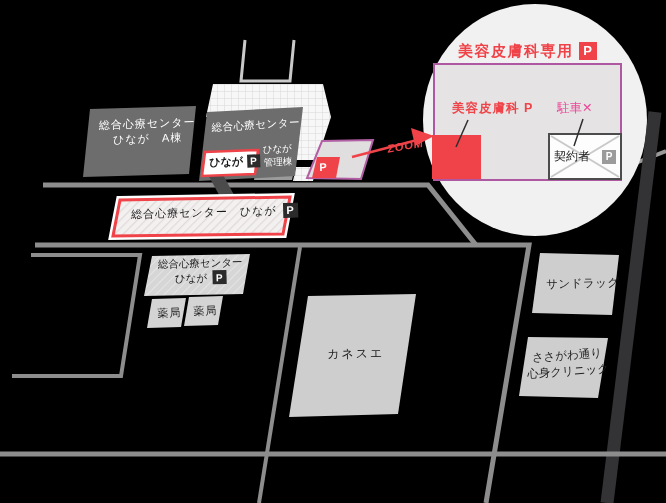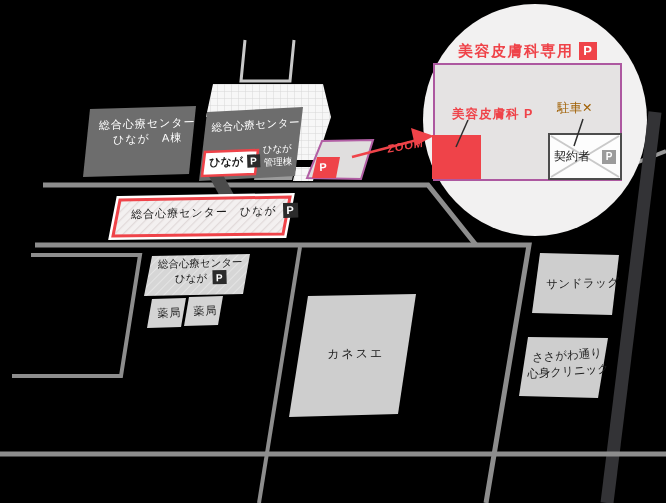--- a/index.html
+++ b/index.html
@@ -140,23 +140,23 @@
     <div>心身クリニック</div>
   </div>
 
   <div class="lbl red b" style="left:386px;top:142px;font-size:11px;font-style:italic;letter-spacing:1px;transform:rotate(-10deg);">ZOOM</div>
 
   <div class="lbl row" style="left:458px;top:41px;">
     <span class="red b" style="font-size:15px;letter-spacing:1.5px;">美容皮膚科専用</span>
     <span class="badge badge-red bd18">P</span>
   </div>
 
-  <div class="lbl red b" style="left:452px;top:100px;font-size:12.5px;letter-spacing:1px;margin-top:6px;">美容皮膚科 P</div>
+  <div class="lbl red b" style="left:452px;top:100px;font-size:12.5px;letter-spacing:1px;">美容皮膚科 P</div>
 
-  <div class="lbl" style="left:557px;top:100px;font-size:12.5px;color:#a16207;">駐車✕</div>
+  <div class="lbl" style="left:557px;top:100px;font-size:12.5px;color:#ec4899;">駐車✕</div>
 
 
   <div class="lbl" style="left:549px;top:134px;width:72px;height:45px;display:flex;align-items:center;justify-content:center;gap:12px;">
     <span class="dark" style="font-size:12px;">契約者</span>
     <span class="badge badge-gray bd14">P</span>
   </div>
 
 </div>
 
 </body></html>

